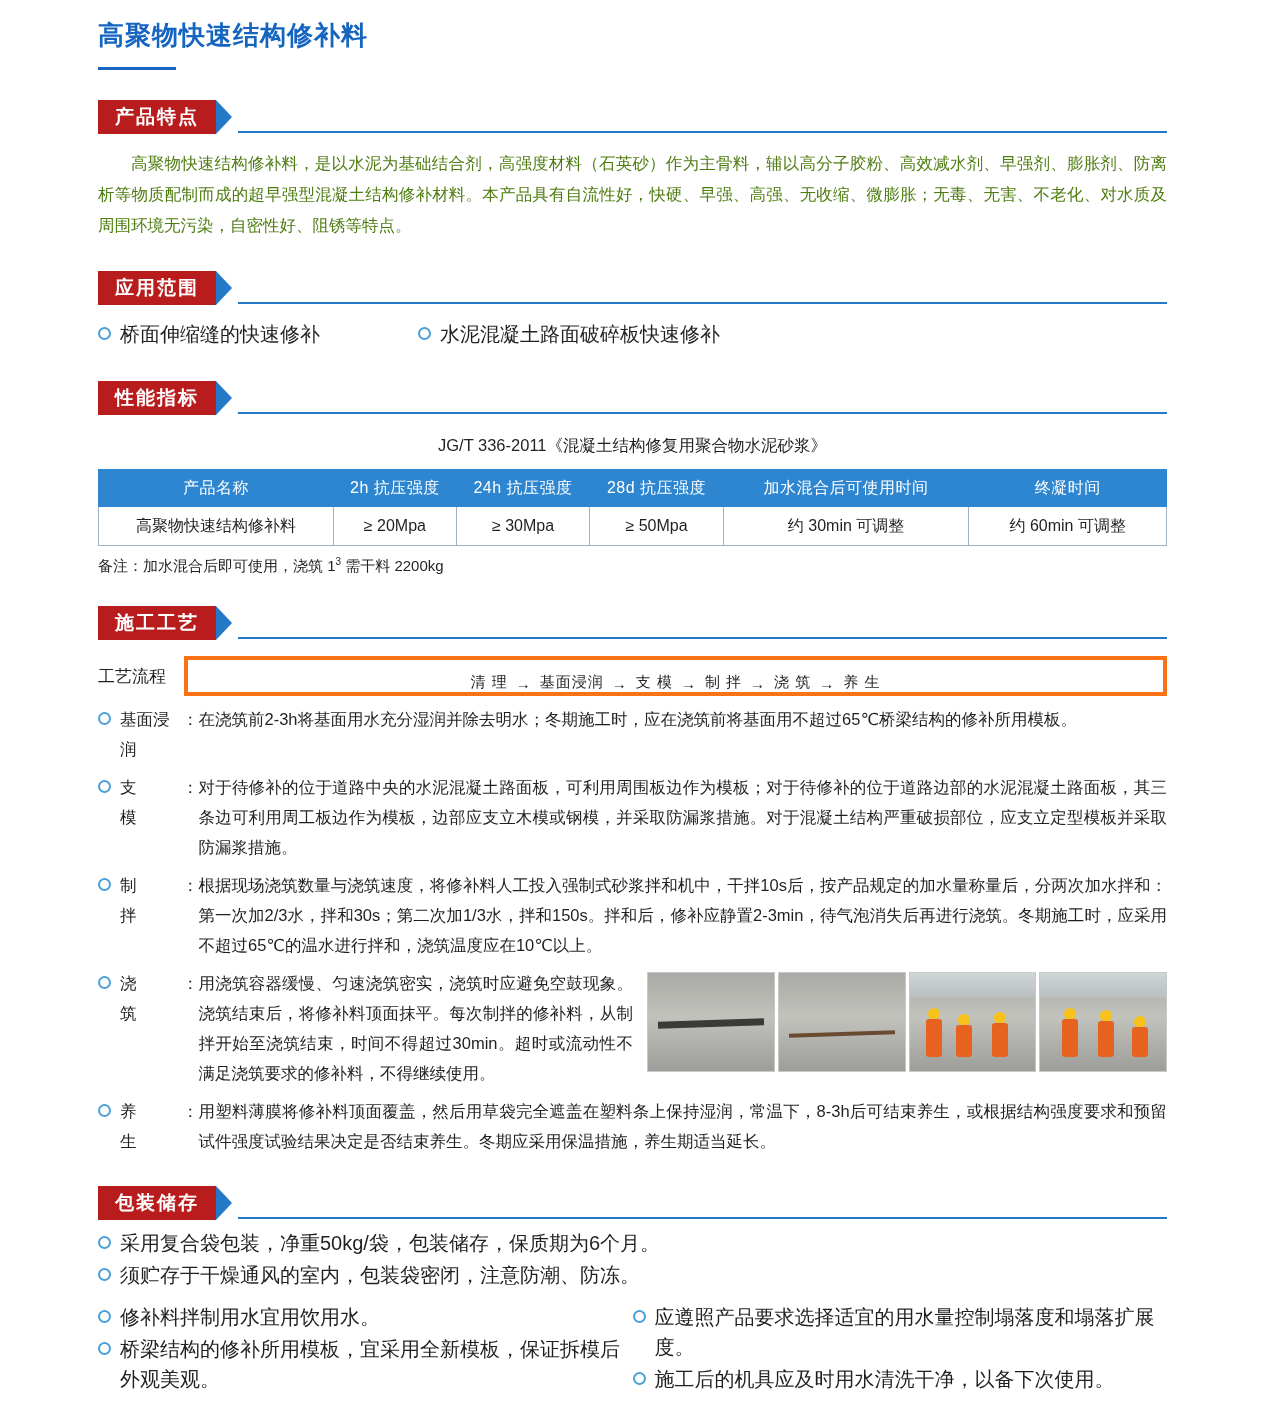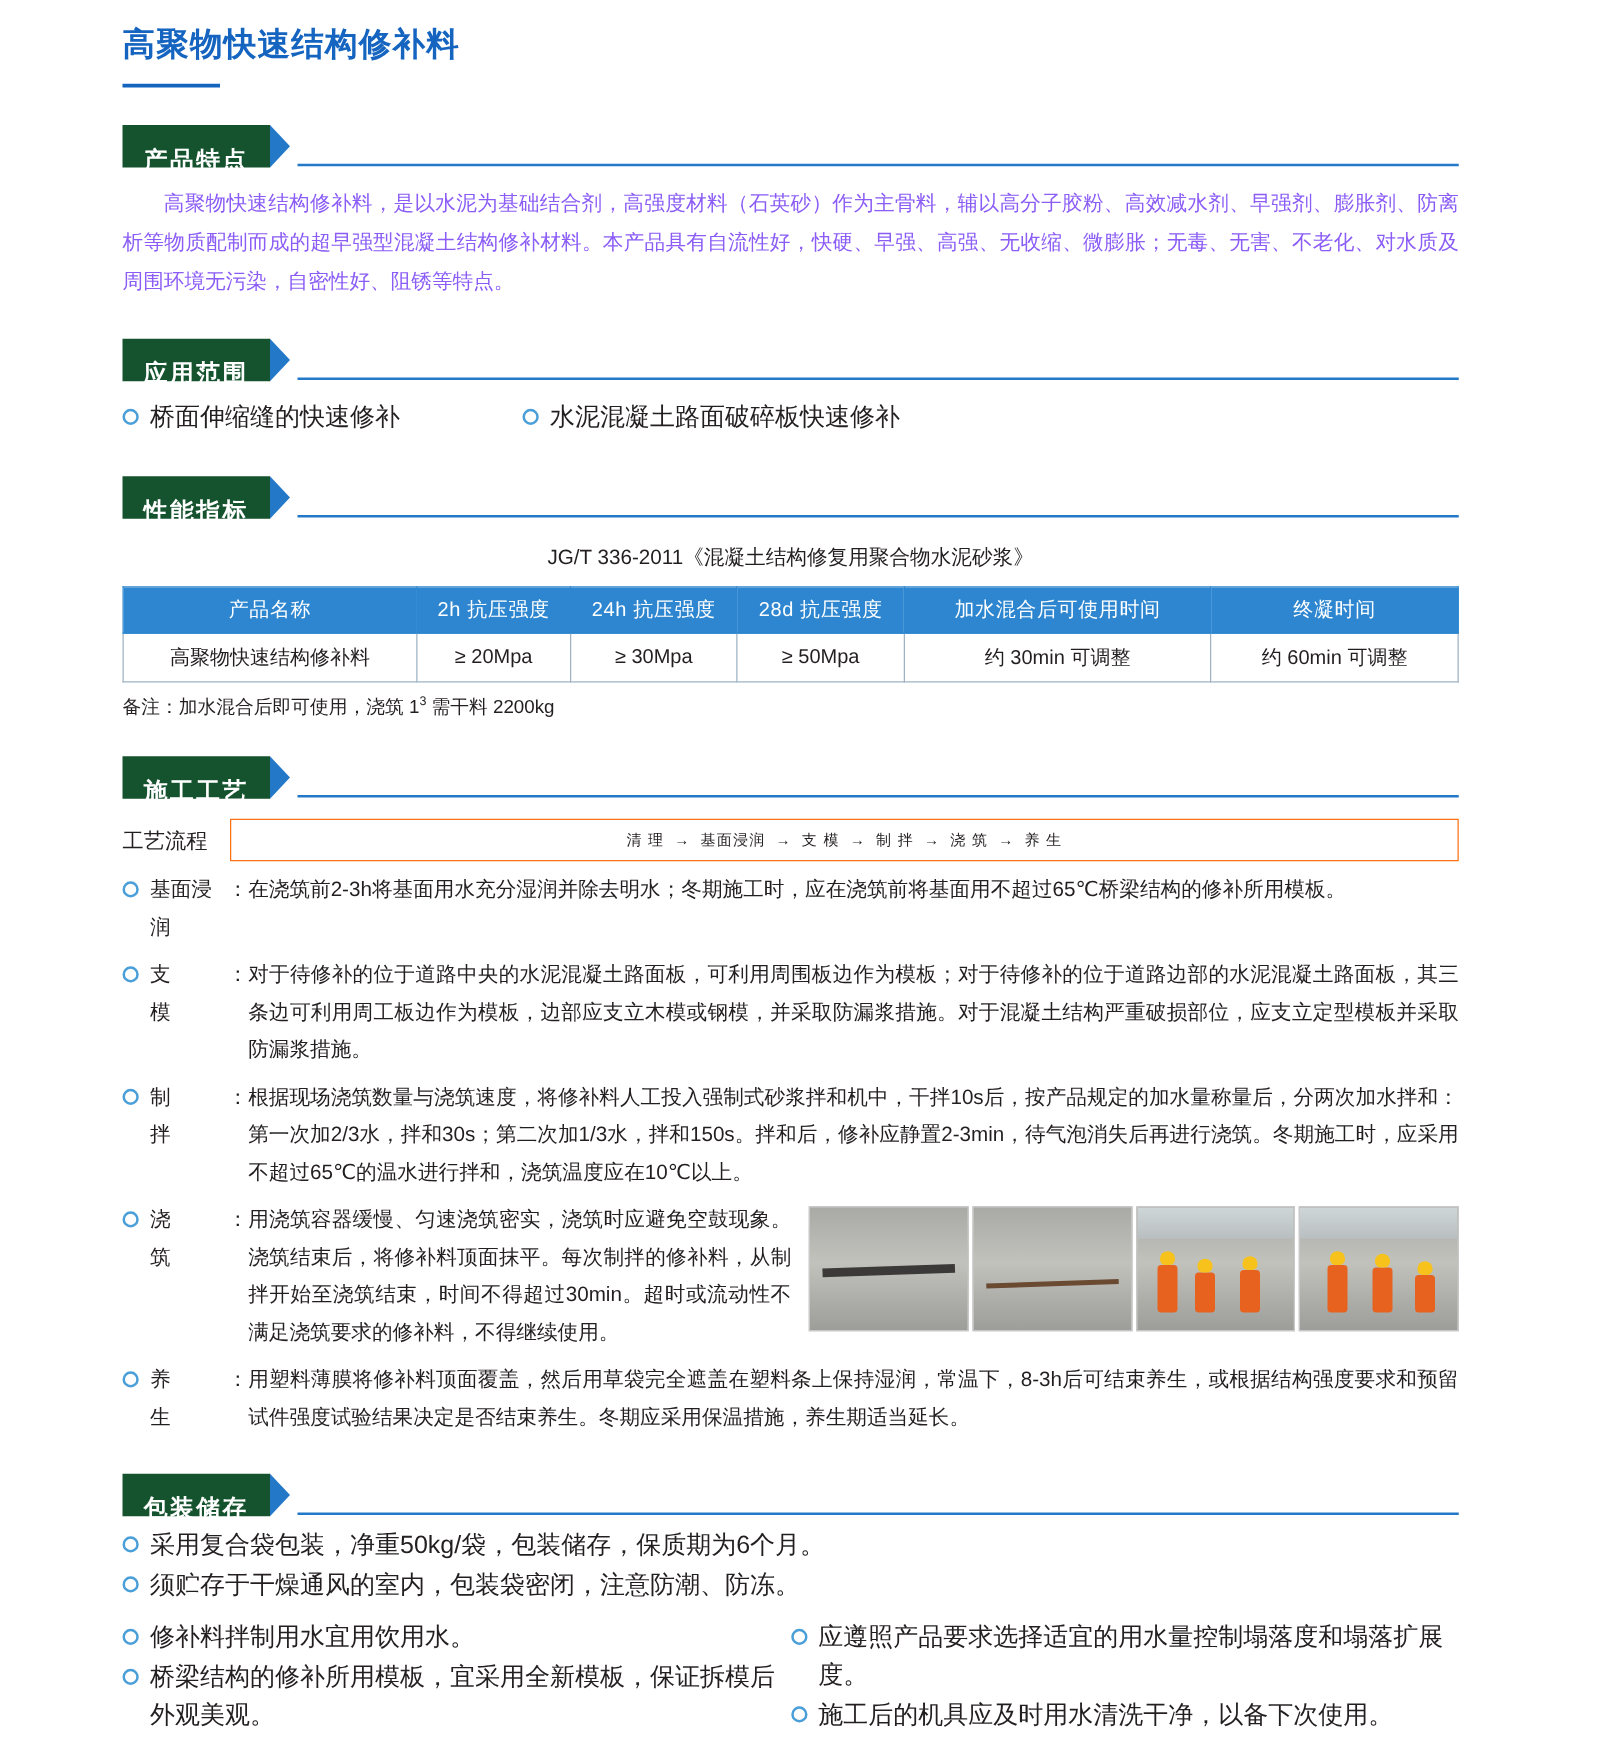--- a/index.html
+++ b/index.html
@@ -44,26 +44,26 @@
     box-sizing: border-box;
   }
   .sec-head {
     position: relative;
     height: 34px;
     margin: 30px 0 0 0;
     display: flex;
     align-items: stretch;
   }
   .sec-tag {
-    background: #14532d;
+    background: #b91c1c;
     color: #ffffff;
     font-size: 19px;
     font-weight: bold;
     line-height: 34px;
-    padding: 12px 17px 0 17px;
+    padding: 0 17px 0 17px;
     position: relative;
     letter-spacing: 2px;
     white-space: nowrap;
   }
   .sec-tag:after {
     content: "";
     position: absolute;
     right: -16px;
     top: 0;
     width: 0;
@@ -77,21 +77,21 @@
     align-self: flex-end;
     height: 2px;
     background: #2478c8;
     margin-left: 22px;
     margin-bottom: 1px;
   }
   
   .para {
     font-size: 16.5px;
     line-height: 31px;
-    color: #8b5cf6;
+    color: #4d7c0f;
     margin: 14px 0 0 0;
     text-align: justify;
   }
   .para.indent { text-indent: 33px; }
 
   .bullet-row {
     display: flex;
     flex-wrap: wrap;
     margin-top: 12px;
   }
@@ -153,26 +153,26 @@
     align-items: center;
     margin-top: 16px;
   }
   .flow-label {
     font-size: 17px;
     margin-right: 18px;
     white-space: nowrap;
   }
   .flow-box {
     flex: 1;
-    border: 1px solid #f97316;
+    border: 4px solid #f97316;
     height: 32px;
     display: flex;
-    align-items: center;
+    align-items: flex-end;
     justify-content: center;
-    font-size: 12px;
+    font-size: 15px;
     letter-spacing: 1px;
   }
   .flow-box span { margin: 0 4px; }
   .flow-arrow { color: #231f20; margin: 0 7px; }
 
   
   .proc {
     display: flex;
     margin-top: 8px;
     font-size: 16.5px;

